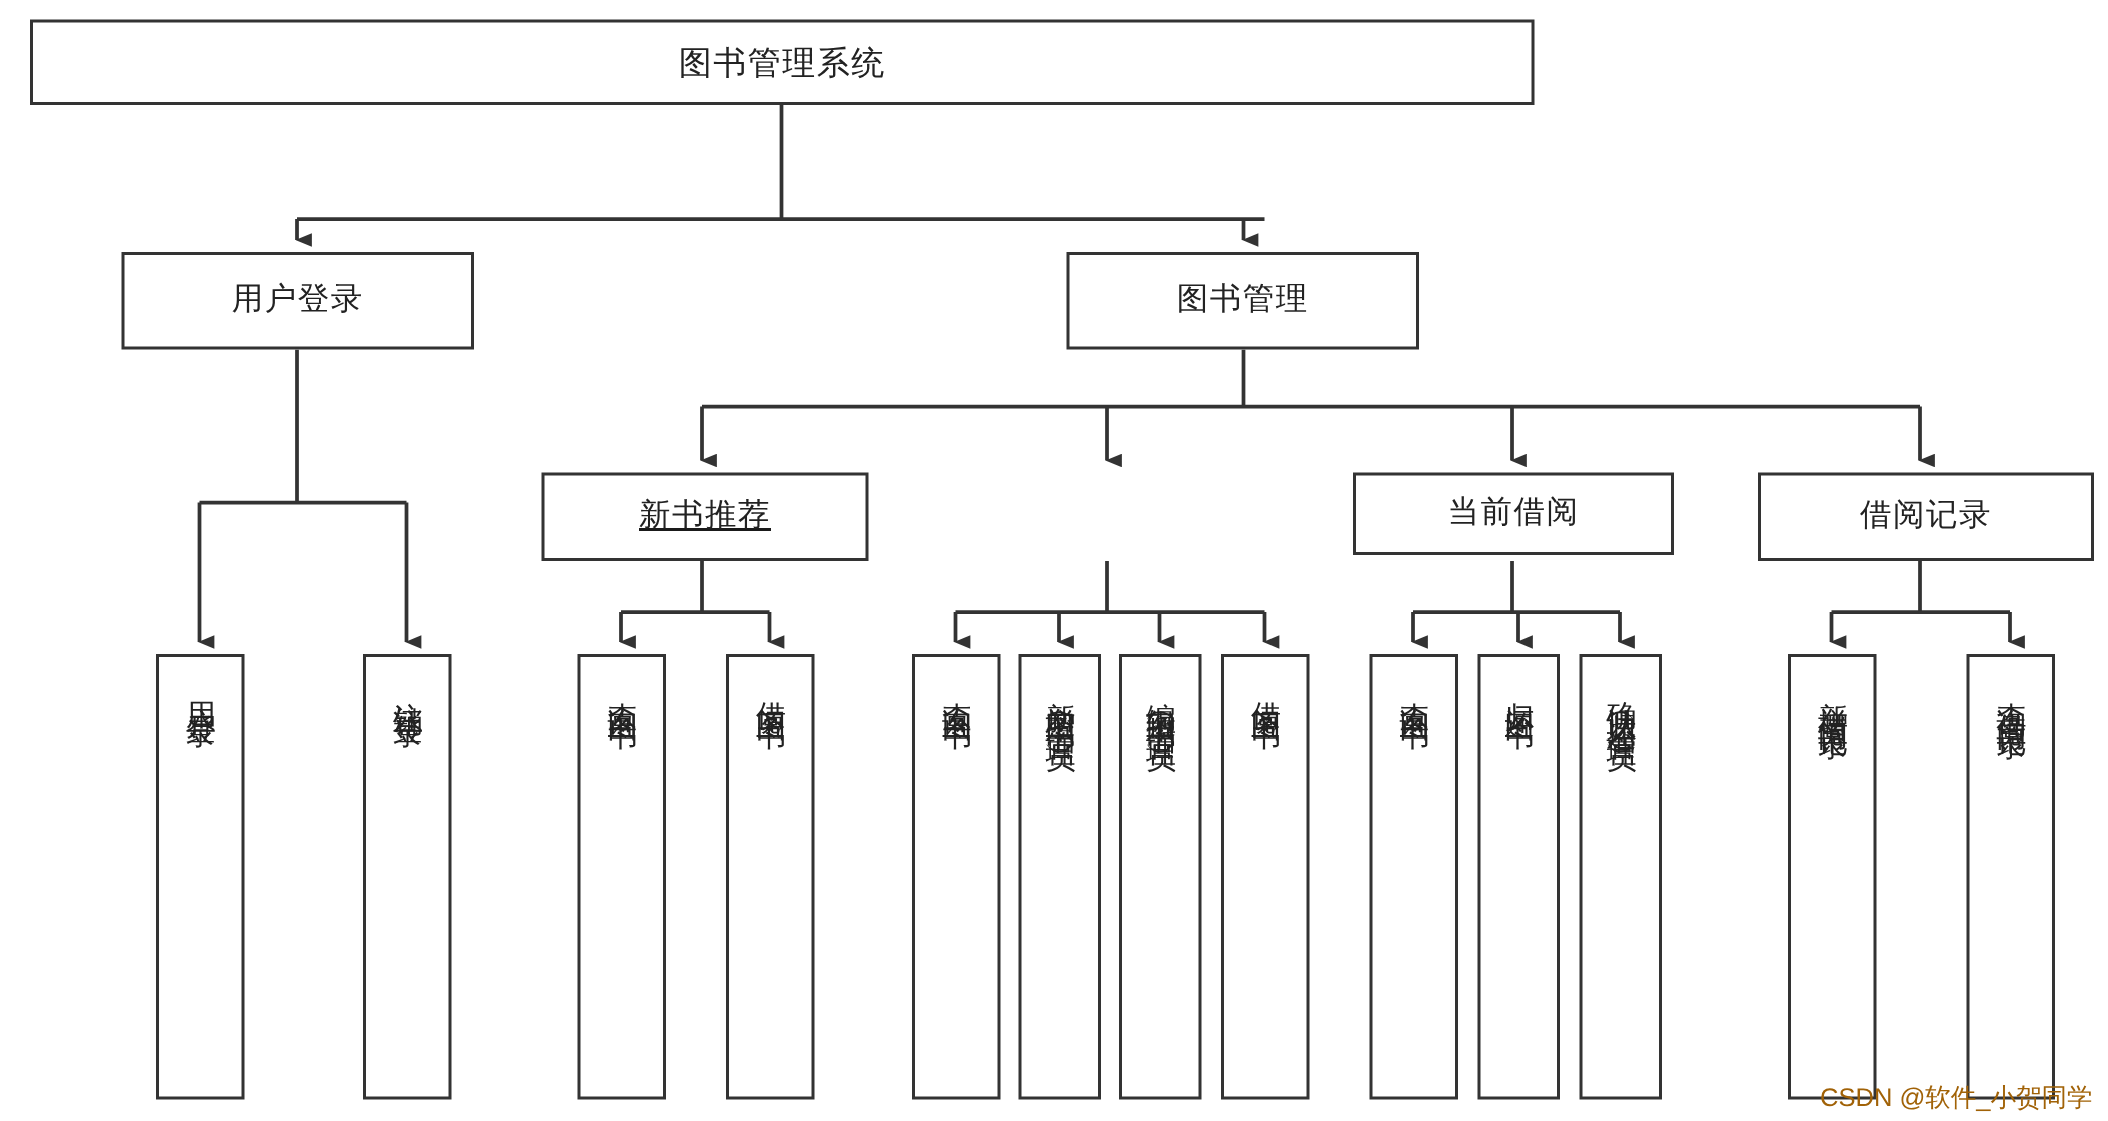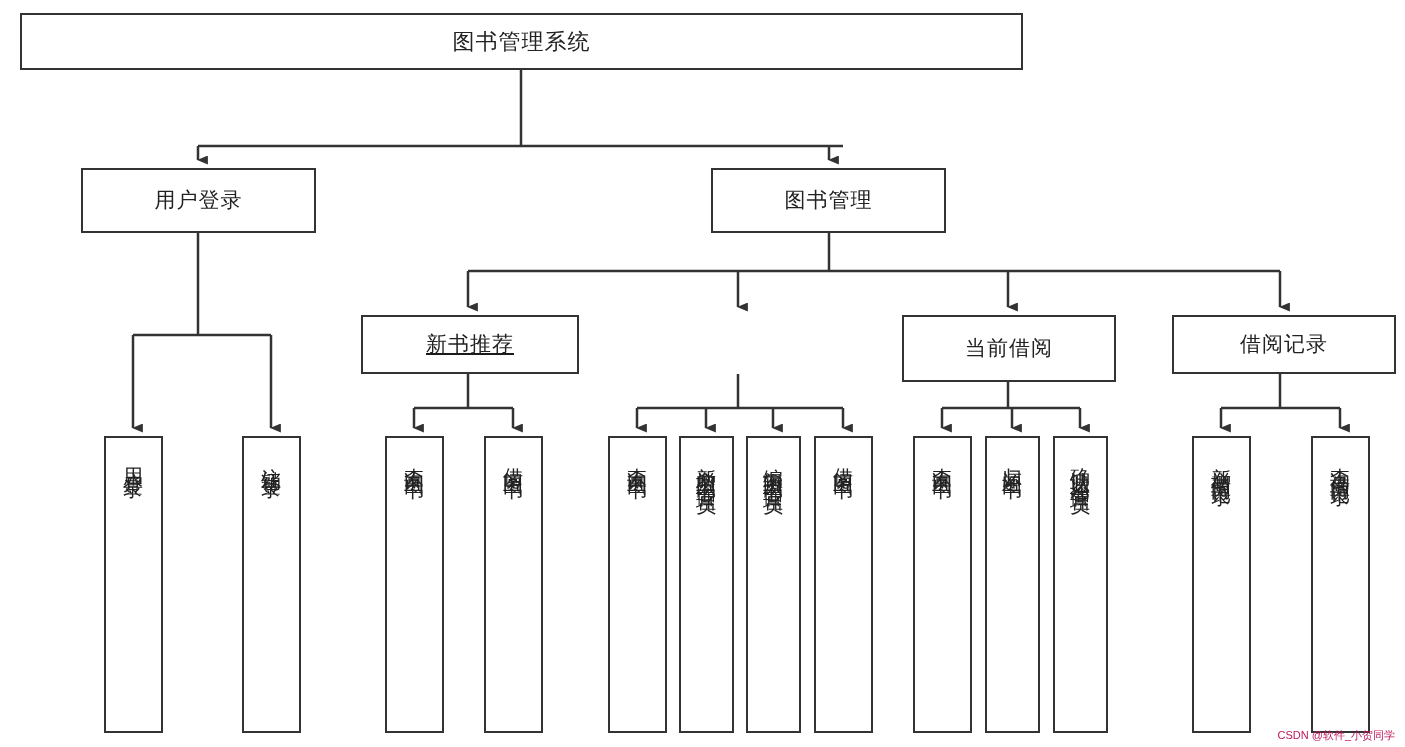--- a/index.html
+++ b/index.html
@@ -49,22 +49,22 @@
     font-size:20px;
     letter-spacing:4px;
     line-height:1;
     white-space:nowrap;
   }
   .node.root .lbl{font-size:22px;}
   .watermark{
     position:absolute;
     right:10px;
     bottom:4px;
-    font-size:11px;
-    color:#be185d;
+    font-size:17px;
+    color:#a16207;
     z-index:5;
     white-space:nowrap;
     user-select:none;
   }
 </style>
 </head>
 <body>
 
 <div id="canvas">
 
@@ -125,21 +125,21 @@
   <div class="node" style="left:81px;top:168px;width:235px;height:65px;">
     <span class="lbl">用户登录</span>
   </div>
   <div class="node" style="left:711px;top:168px;width:235px;height:65px;text-align:right;">
     <span class="lbl">图书管理</span>
   </div>
 
   <div class="node" style="left:361px;top:315px;width:218px;height:59px;text-decoration:underline;">
     <span class="lbl">新书推荐</span>
   </div>
-  <div class="node" style="left:902px;top:315px;width:214px;height:67px;">
+  <div class="node" style="left:902px;top:315px;width:214px;height:55px;">
     <span class="lbl">当前借阅</span>
   </div>
   <div class="node" style="left:1172px;top:315px;width:224px;height:59px;">
     <span class="lbl">借阅记录</span>
   </div>
 
   <div class="node leaf" style="left:104px;top:436px;width:59px;height:297px;">
     <span class="lbl">用户登录</span>
   </div>
   <div class="node leaf" style="left:242px;top:436px;width:59px;height:297px;">

